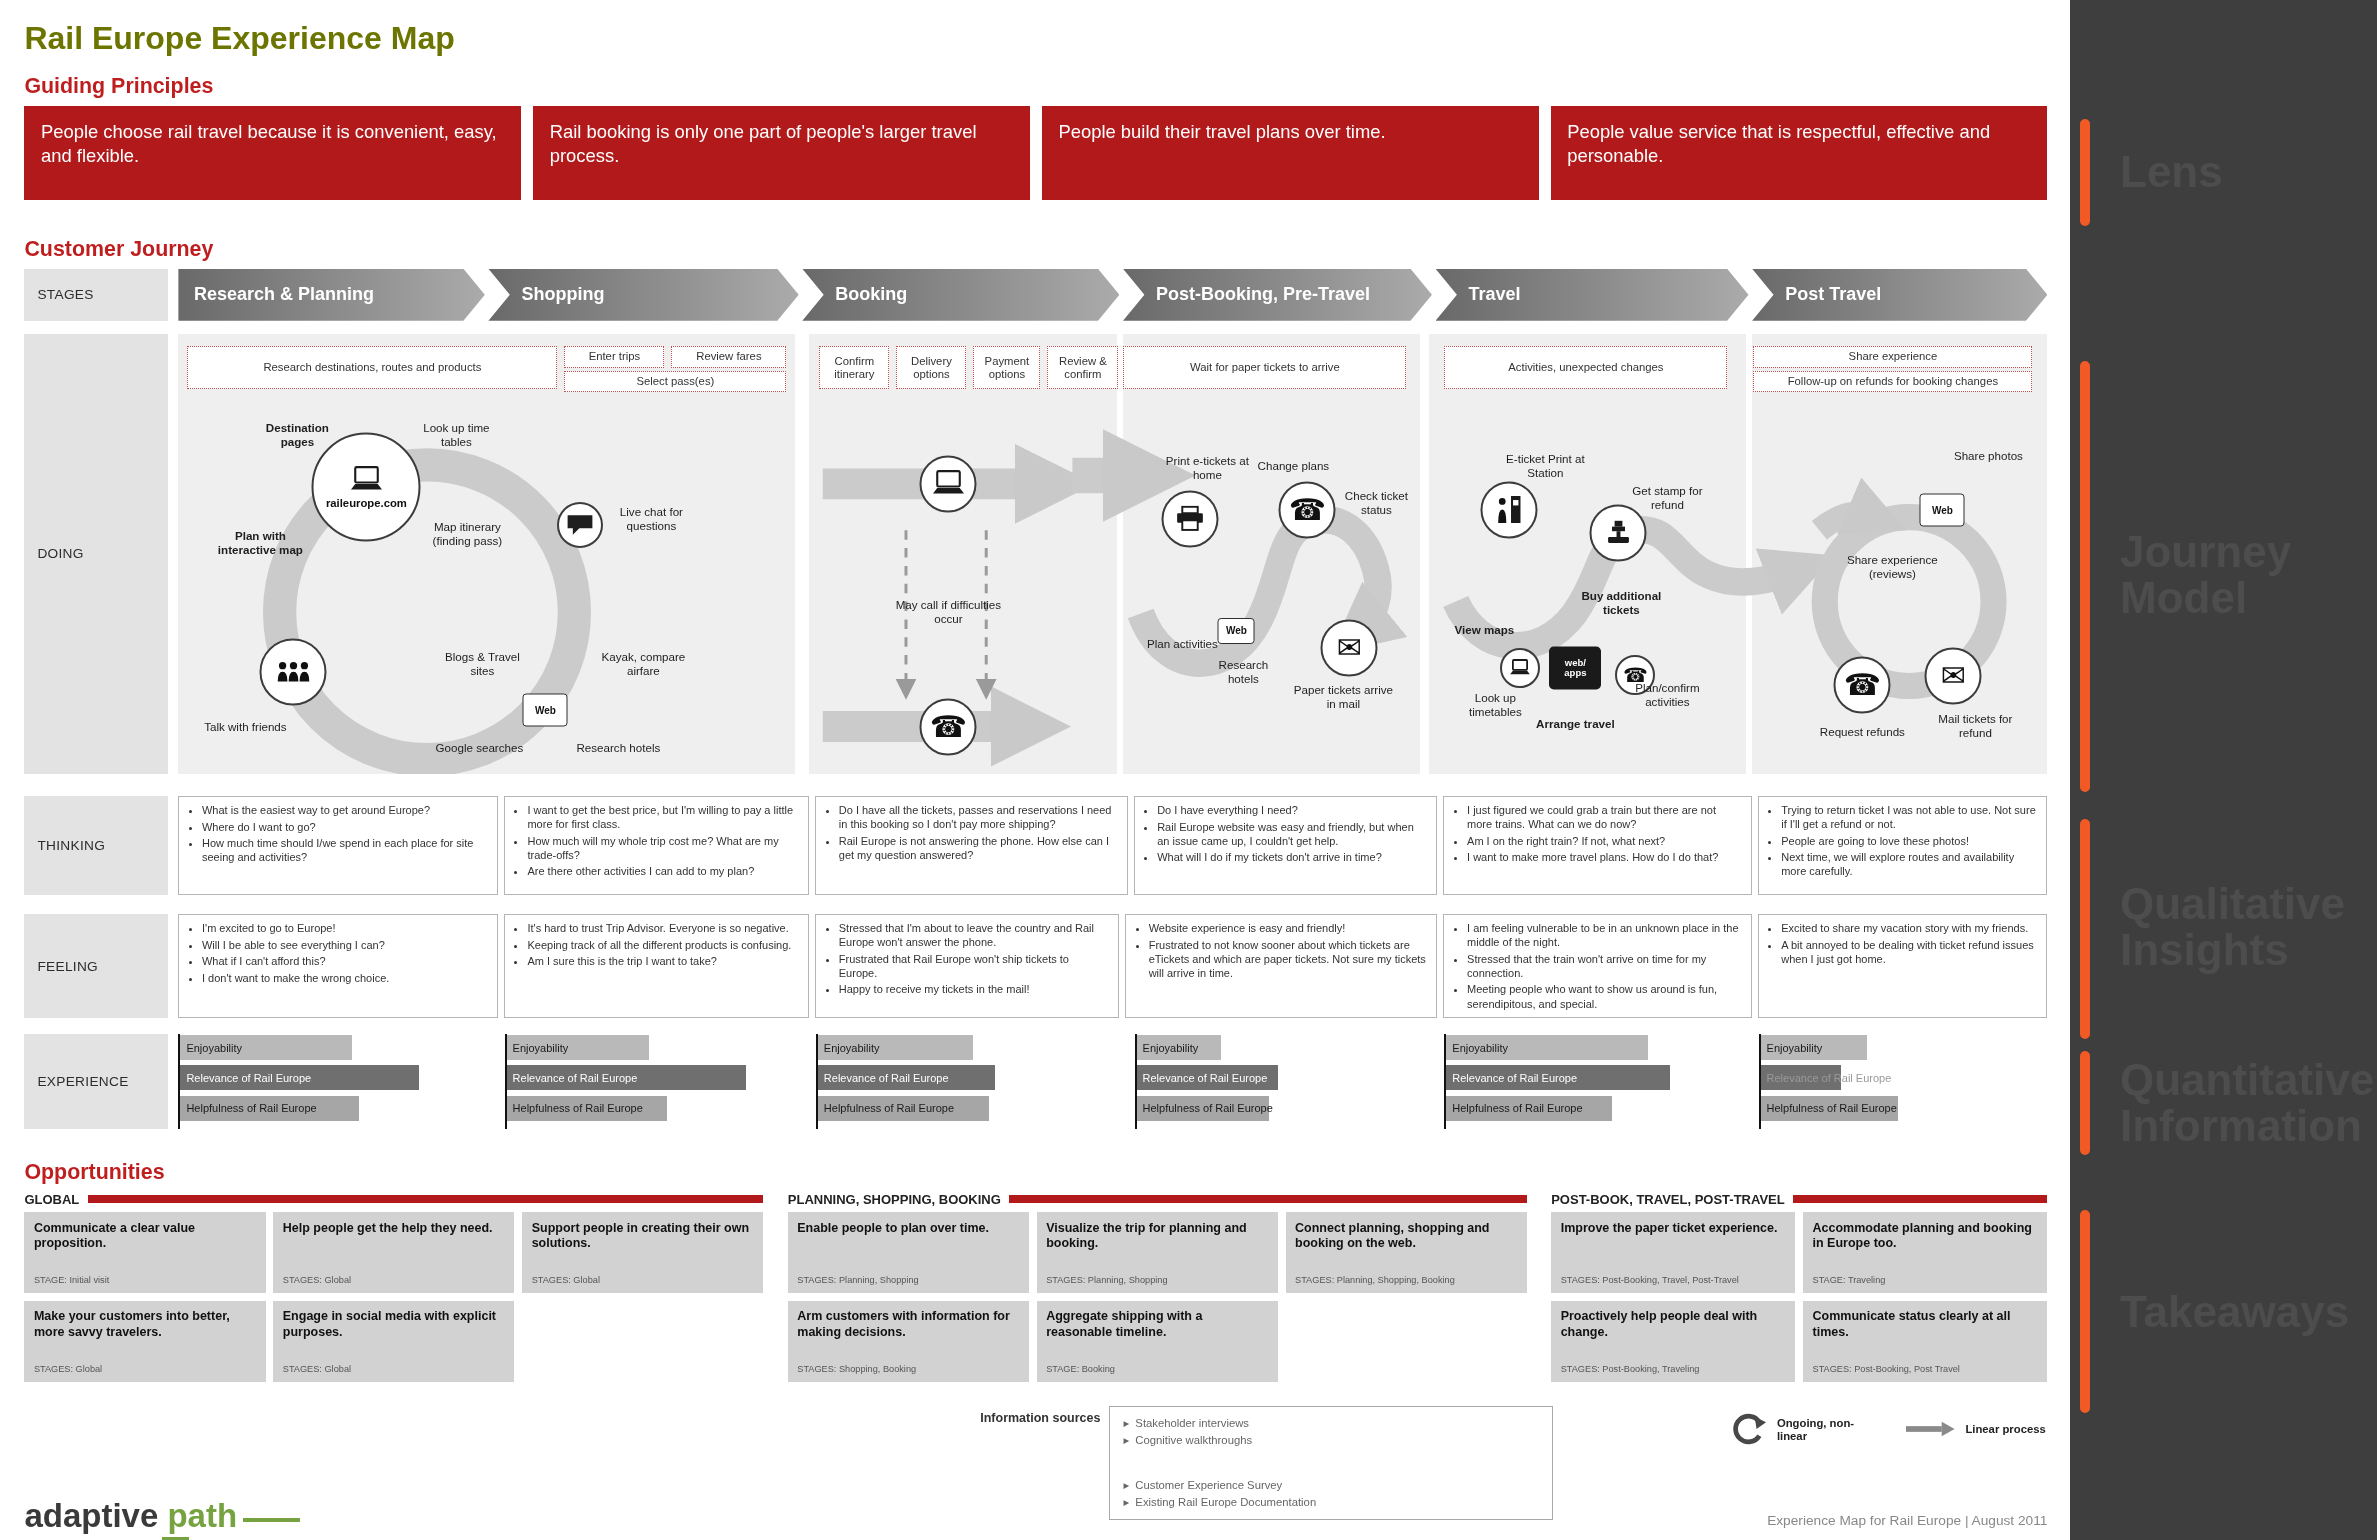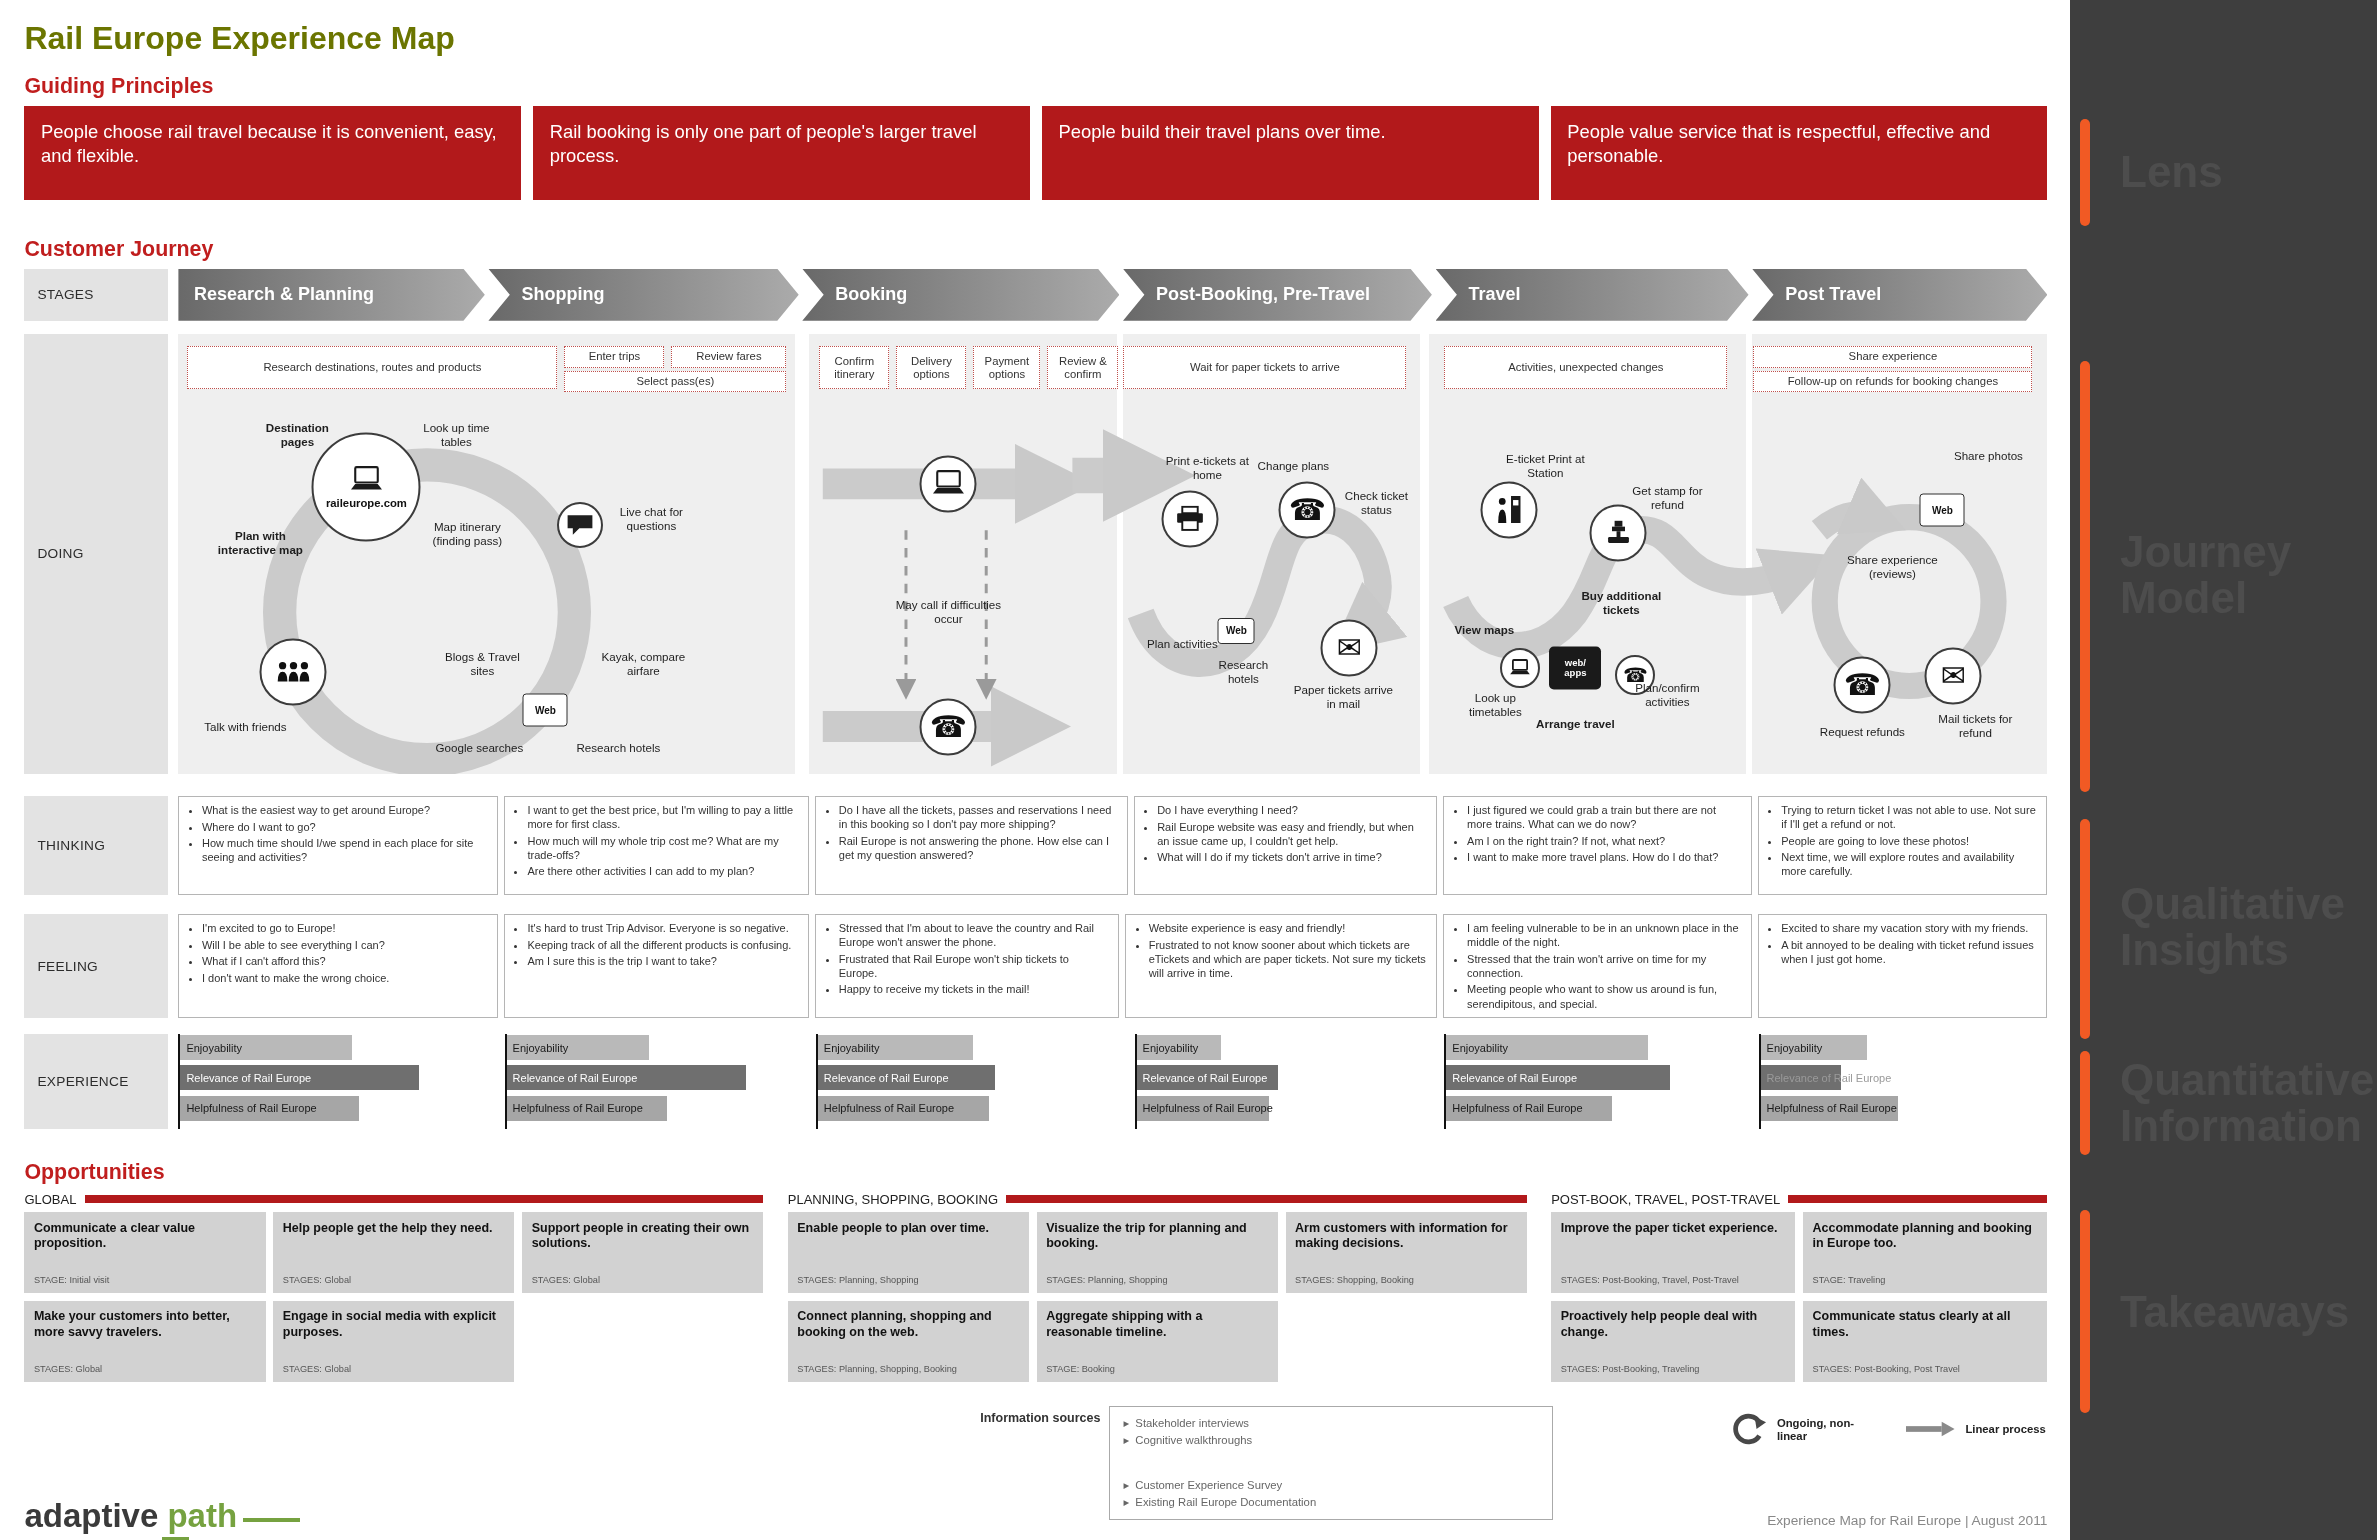--- a/index.html
+++ b/index.html
@@ -51,21 +51,21 @@
   .exp-bar-row{position:relative;height:25px;}
   .exp-bar{position:absolute;left:0;top:0;bottom:0;}
   .exp-bar-label{position:absolute;left:6px;top:50%;transform:translateY(-50%);font-size:11px;white-space:nowrap;z-index:1;}
 
   .opp-groups{display:flex;gap:24.4px;margin-top:6px;width:2023px;}
   .opp-group{box-sizing:border-box;}
   .opp-group:nth-child(1){width:739px;}
   .opp-group:nth-child(2){width:739px;}
   .opp-group:nth-child(3){width:496px;}
   .opp-group-header{display:flex;align-items:center;gap:8.3px;height:16.6px;}
-  .opp-group-label{font-size:13px;font-weight:normal;color:#222;white-space:nowrap;}
+  .opp-group-label{font-size:13px;font-weight:bold;color:#222;white-space:nowrap;}
   .red-bar{flex:1;height:7.7px;background:#b2191b;}
   .opp-cards{display:grid;grid-template-columns:repeat(3,1fr);gap:7.7px;margin-top:4.8px;}
   .opp-group:nth-child(3) .opp-cards{grid-template-columns:repeat(2,1fr);}
   .opp-card{background:#d2d2d2;padding:8.3px 9.5px;min-height:81px;box-sizing:border-box;display:flex;flex-direction:column;}
   .opp-title{font-size:12.5px;font-weight:bold;color:#111;line-height:1.22;}
   .opp-stage{margin-top:auto;padding-top:9.5px;font-size:9.2px;color:#555;}
 
   .bottom-row{position:relative;margin-top:24px;width:2023px;height:73px;}
   .info-label{position:absolute;left:927px;top:4.8px;width:149px;text-align:right;font-size:12.5px;font-weight:bold;color:#333;line-height:1.25;}
   .info-box{position:absolute;left:1085px;top:0;width:444px;border:1.2px solid #aaa;box-sizing:border-box;padding:8.3px 13px;display:flex;gap:28px;flex-direction:column;}
@@ -490,26 +490,26 @@
         <div class="opp-cards">
           <div class="opp-card">
             <div class="opp-title">Enable people to plan over time.</div>
             <div class="opp-stage">STAGES: Planning, Shopping</div>
           </div>
           <div class="opp-card">
             <div class="opp-title">Visualize the trip for planning and booking.</div>
             <div class="opp-stage">STAGES: Planning, Shopping</div>
           </div>
           <div class="opp-card">
+            <div class="opp-title">Connect planning, shopping and booking on the web.</div>
+            <div class="opp-stage">STAGES: Planning, Shopping, Booking</div>
+          </div>
+          <div class="opp-card">
             <div class="opp-title">Arm customers with information for making decisions.</div>
             <div class="opp-stage">STAGES: Shopping, Booking</div>
-          </div>
-          <div class="opp-card">
-            <div class="opp-title">Connect planning, shopping and booking on the web.</div>
-            <div class="opp-stage">STAGES: Planning, Shopping, Booking</div>
           </div>
           <div class="opp-card">
             <div class="opp-title">Aggregate shipping with a reasonable timeline.</div>
             <div class="opp-stage">STAGE: Booking</div>
           </div>
         </div>
       </div>
       <div class="opp-group">
         <div class="opp-group-header">
           <div class="opp-group-label">POST-BOOK, TRAVEL, POST-TRAVEL</div>

